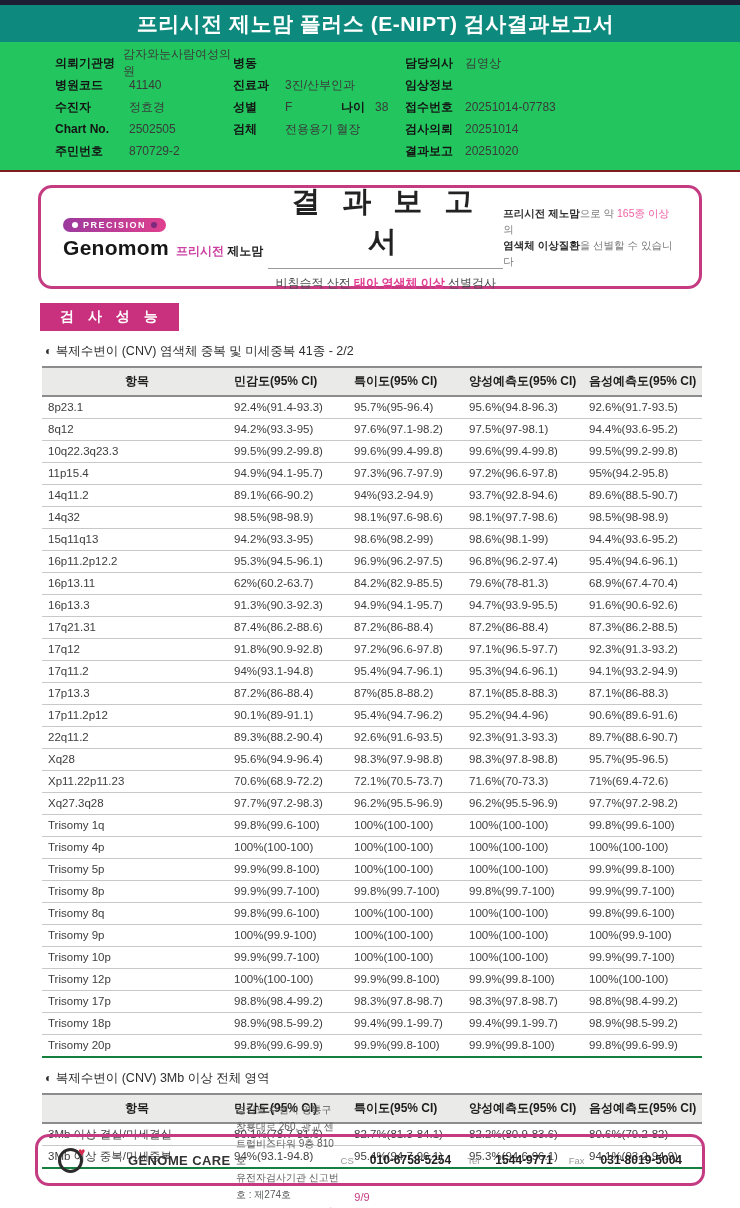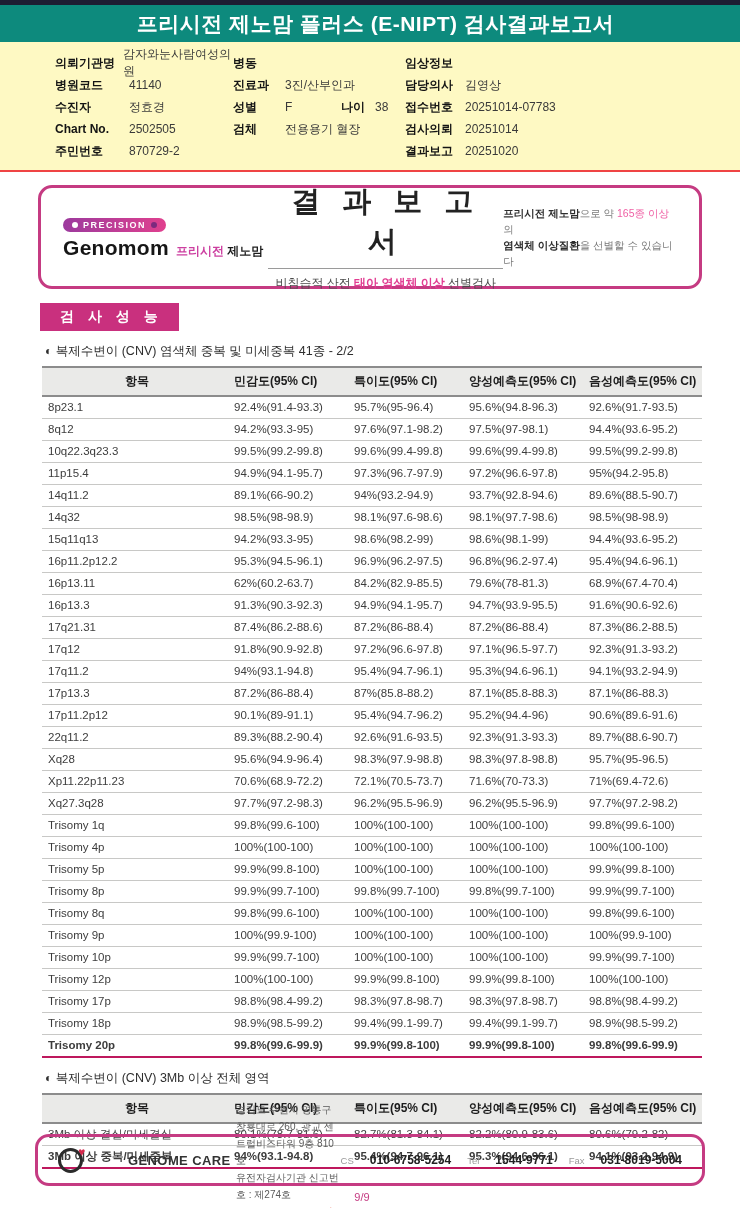--- a/index.html
+++ b/index.html
@@ -12,21 +12,21 @@
   
   .topbar { height:5px; background:#1d1d33; }
   .titlebar {
     height:37px; background:#0d8a7d; display:flex; align-items:center; justify-content:center;padding-left:11px;
   }
   .titlebar .t {
     color:#fff; font-weight:bold; font-size:21px; letter-spacing:0.5px;
   }
   
   .patient {
-    background:#fef9c3; border-bottom:2px solid #ef4444;
+    background:#22c55e; border-bottom:2px solid #7f1d1d;
     padding:10px 0 8px 55px; display:flex;
   }
   .pi-col1 { width:178px; }
   .pi-col2 { width:172px; }
   .pi-col3 { flex:1; }
   .pi-row { height:22px; display:flex; align-items:center; font-size:12px; }
   .pi-label { font-weight:bold; color:#141414; }
   .c1 .pi-label { width:74px; }
   .c2 .pi-label { width:52px; }
   .c3 .pi-label { width:60px; }
@@ -81,21 +81,21 @@
   table.perf thead th {
     background:#eaeae8; border-top:2px solid #8c8c8c; border-bottom:2px solid #8c8c8c;
     font-size:12px; font-weight:bold; color:#1c1c1c; padding:5px 2px; text-align:left;margin-left:32px;
   }
   table.perf thead th:first-child { text-align:center; }
   table.perf tbody td {
     border-bottom:1px solid #c8c8c6; font-size:11.5px; color:#3c3c3c;
     padding:4px 2px; line-height:13px; text-align:left; white-space:nowrap; overflow:hidden;
   }
   table.perf tbody td:first-child { padding-left:6px; }
-  table.perf tbody tr:last-child td { border-bottom:2px solid #be185d;font-weight:bold; }
+  table.perf tbody tr:last-child td { border-bottom:2px solid #15803d; }
   
   .footer-box {
     position:absolute; left:35px; right:35px; bottom:22px; height:52px;
     border:3px solid #c53b82; border-radius:14px;
     display:flex; align-items:center; padding:0 20px;
   }
   .gc-logo { width:178px; display:flex; align-items:center; gap:8px; }
   .gc-circle {
     width:25px; height:25px; border:3px solid #2b2b2b; border-radius:50%;
     position:relative; flex:none;
@@ -165,26 +165,26 @@
       <span class="pi-label2">나이</span>
       <span class="pi-value">38</span>
     </div>
     <div class="pi-row">
       <span class="pi-label">검체</span>
       <span class="pi-value">전용용기 혈장</span>
     </div>
   </div>
   <div class="pi-col3 c3">
     <div class="pi-row">
+      <span class="pi-label">담당의사</span>
+      <span class="pi-value">김영상</span>
+    </div>
+    <div class="pi-row">
       <span class="pi-label">임상정보</span>
       <span class="pi-value"></span>
-    </div>
-    <div class="pi-row">
-      <span class="pi-label">담당의사</span>
-      <span class="pi-value">김영상</span>
     </div>
     <div class="pi-row">
       <span class="pi-label">접수번호</span>
       <span class="pi-value">20251014-07783</span>
     </div>
     <div class="pi-row">
       <span class="pi-label">검사의뢰</span>
       <span class="pi-value">20251014</span>
     </div>
     <div class="pi-row">

